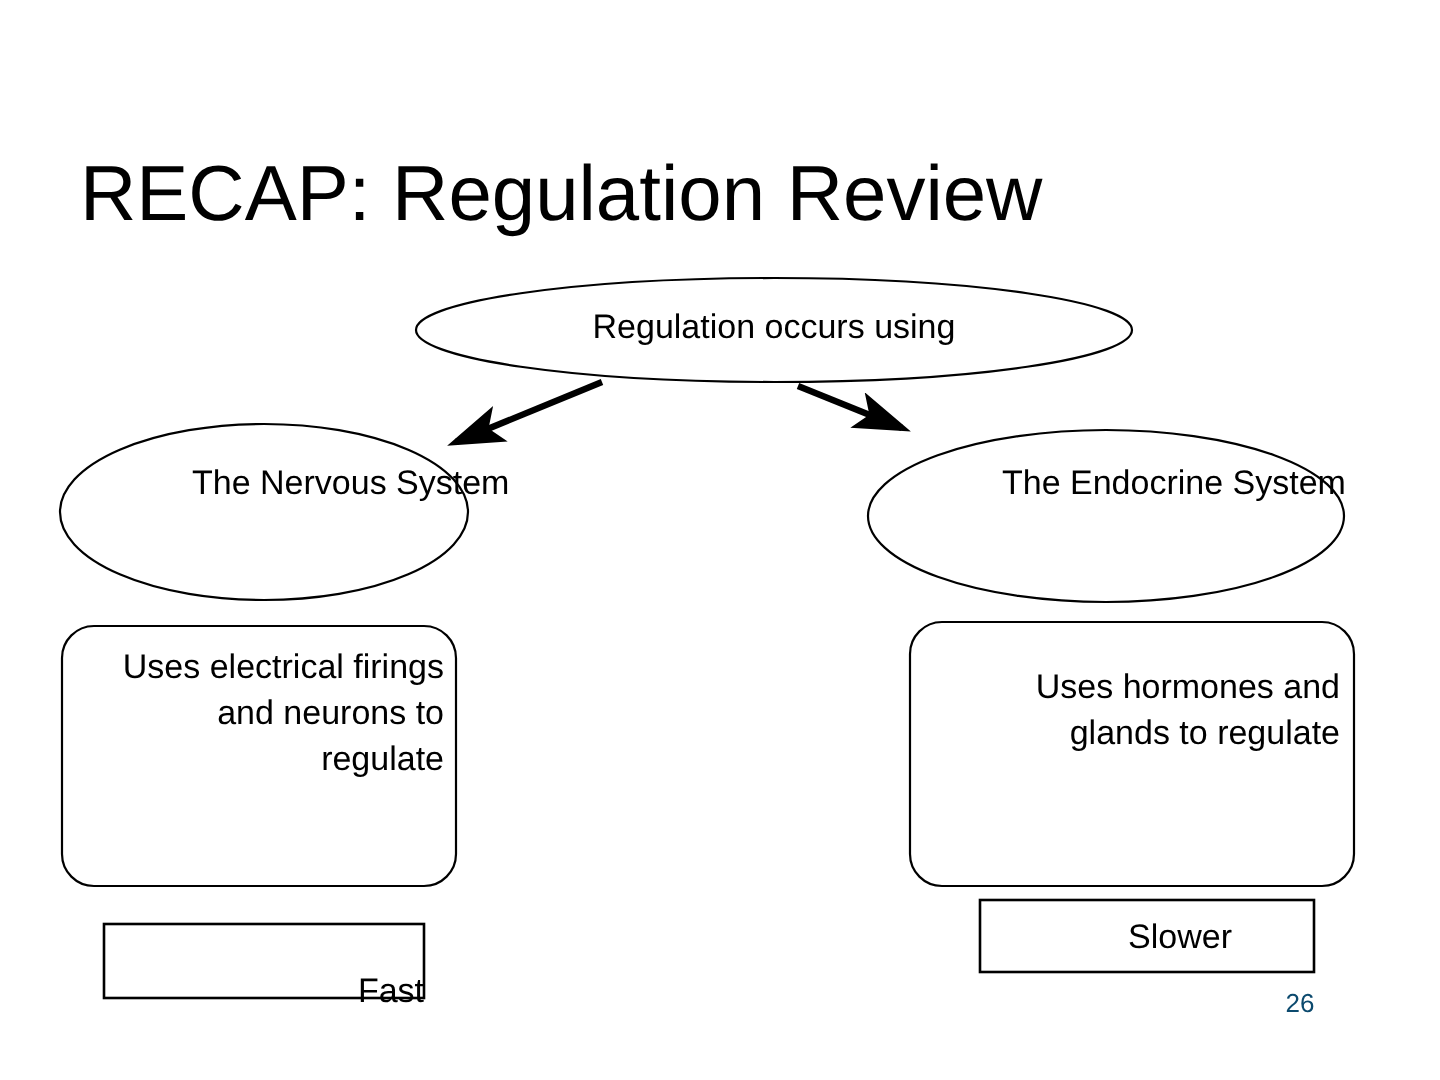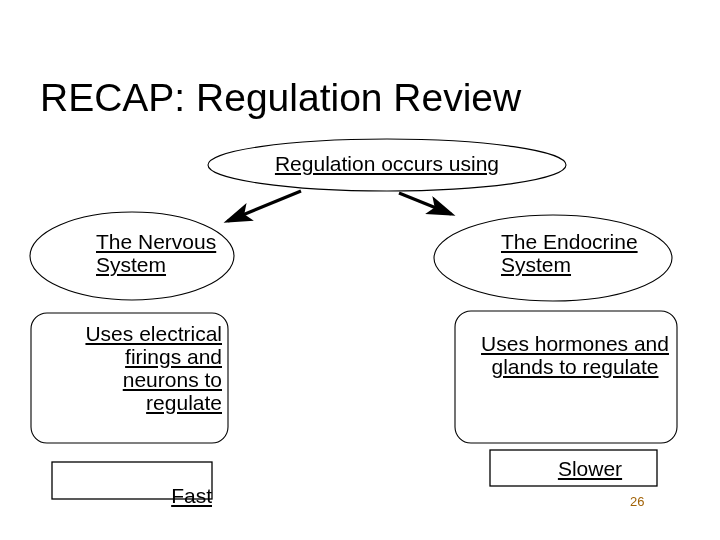--- a/index.html
+++ b/index.html
@@ -34,24 +34,23 @@
     font-size: 39px;
     line-height: 48px;
     font-weight: normal;
     letter-spacing: 0px;
     white-space: nowrap;
   }
 
   
   .node-text {
     position: absolute;
-    font-size: 21px;
+    font-size: 17px;
     line-height: 23px;
     font-weight: normal;
-    text-decoration: underline;
   }
 
   
   .txt-top-ellipse {
     left: 208px;
     top: 152px;
     width: 358px;
     text-align: center;
   }
 
@@ -78,21 +77,21 @@
     top: 322px;
     width: 175px;
     text-align: right;
   }
 
   
   .txt-right-box {
     left: 480px;
     top: 332px;
     width: 190px;
-    text-align: center;
+    text-align: right;
   }
 
   
   .txt-fast {
     left: 52px;
     top: 484px;
     width: 160px;
     text-align: right;
   }
 
@@ -103,24 +102,24 @@
     width: 200px;
     text-align: center;
   }
 
   
   .page-number {
     position: absolute;
     left: 630px;
     top: 494px;
     width: 40px;
-    text-align: left;
+    text-align: center;
     font-size: 13px;
     line-height: 16px;
-    color: #a16207;
+    color: #0c4a6e;
   }
 </style>
 </head>
 <body>
 
 <div id="slide">
 
   <svg id="slide-svg" viewBox="0 0 720 540" xmlns="http://www.w3.org/2000/svg">
 
     <defs>

